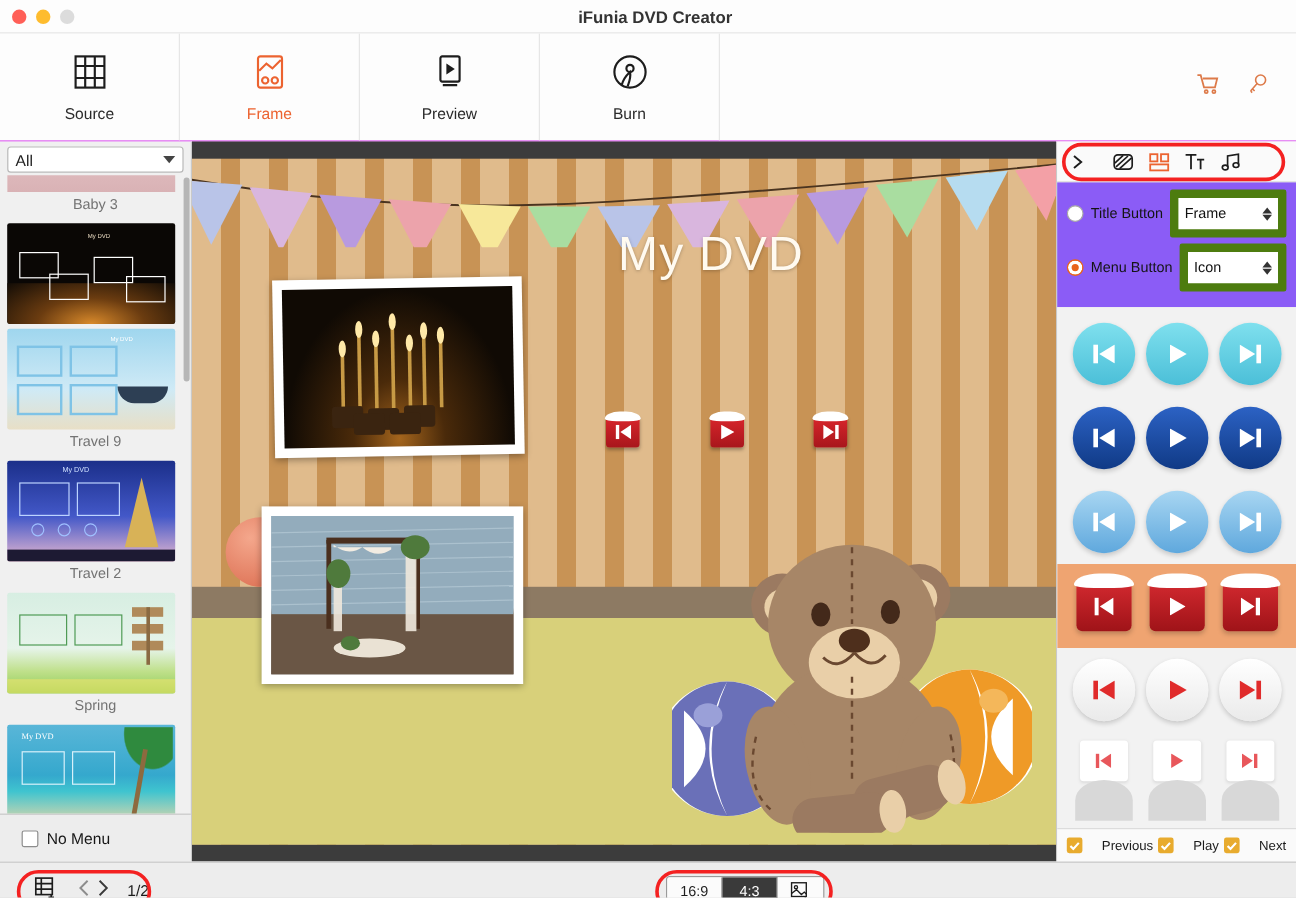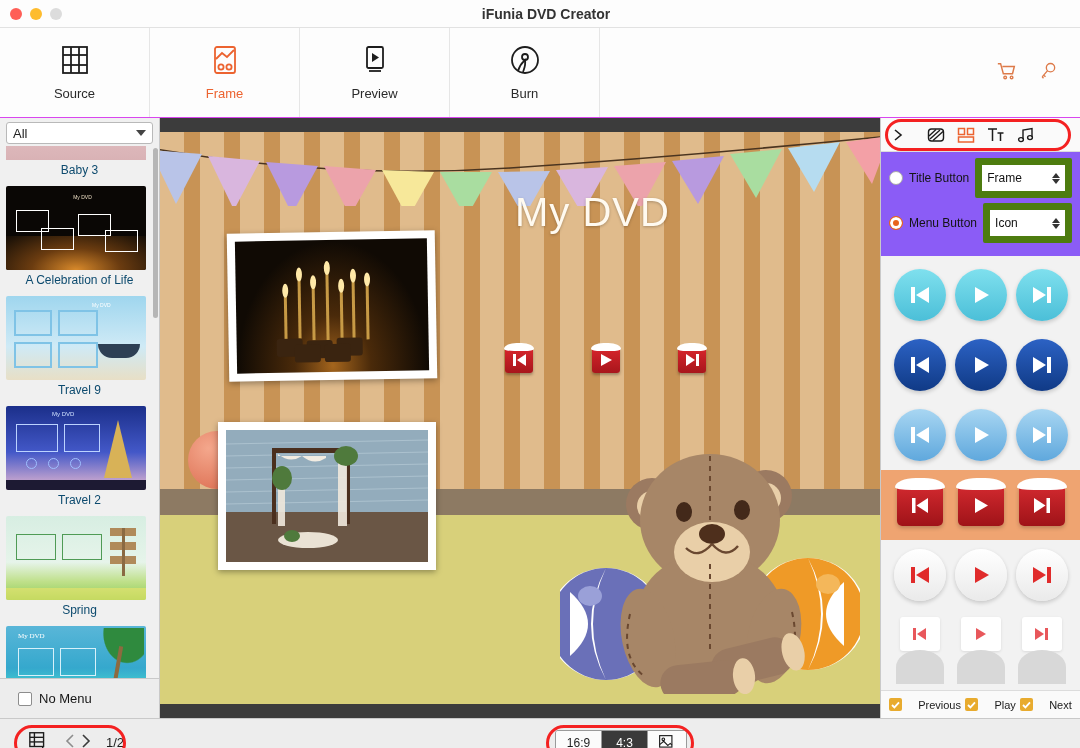--- a/index.html
+++ b/index.html
@@ -60,21 +60,21 @@
     background: #fff; border: 1px solid #b9b9b9; border-radius: 3px;
     display: flex; align-items: center; justify-content: space-between;
     padding: 0 6px; font-size: 13px; color: #222; cursor: pointer;
   }
   .caret { width: 0; height: 0; border-left: 5px solid transparent;
            border-right: 5px solid transparent; border-top: 6px solid #444; }
   .tpl-list { flex: 1; overflow: hidden; padding: 0 6px; position: relative; }
   .tpl { margin-bottom: 4px; }
   .tpl-thumb { width: 140px; height: 84px; border-radius: 2px; overflow: hidden;
                position: relative; background: #ccc; }
-  .tpl-name { text-align: center; font-size: 12px; color: #0c4a6e; padding: 3px 0 5px; }
+  .tpl-name { text-align: center; font-size: 12px; color: #737373; padding: 3px 0 5px; }
   .tpl-partial-top { height: 14px; overflow: hidden; }
 
   .sb-scroll { position: absolute; right: 1px; top: 30px; width: 5px; height: 170px;
                background: #b6b6b6; border-radius: 3px; }
 
   .nomenu-bar { height: 40px; background: #ededed; border-top: 1px solid #c9c9c9;
                 display: flex; align-items: center; gap: 7px; padding-left: 18px; }
   .chk-box { width: 14px; height: 14px; background: #fff; border: 1px solid #8d8d8d; border-radius: 2px; }
   .nomenu-bar .lbl { font-size: 13px; color: #161616; }
 
@@ -293,21 +293,20 @@
 
       <div class="tpl">
         <div class="tpl-thumb" style="background:#0a0705;">
           <div style="position:absolute;left:0;right:0;bottom:0;height:40%;background:radial-gradient(ellipse at 50% 100%,#d98a2b 0%,#6b3c10 45%,#120c06 100%);"></div>
           <div style="position:absolute;left:48%;top:10%;font-size:5px;color:#e8d9c0;">My DVD</div>
           <div style="position:absolute;left:10px;top:24px;width:33px;height:22px;border:1.5px solid #fff;"></div>
           <div style="position:absolute;left:35px;top:42px;width:33px;height:22px;border:1.5px solid #fff;"></div>
           <div style="position:absolute;left:72px;top:28px;width:33px;height:22px;border:1.5px solid #fff;"></div>
           <div style="position:absolute;left:99px;top:44px;width:33px;height:22px;border:1.5px solid #fff;"></div>
         </div>
-        <div class="tpl-name">A Celebration of Life</div>
       </div>
 
       <div class="tpl">
         <div class="tpl-thumb" style="background:linear-gradient(180deg,#9fd6ee 0%,#cfeaf6 60%,#e8dfc6 100%);">
           <div style="position:absolute;left:86px;top:6px;font-size:5px;color:#fff;">My DVD</div>
           <div style="position:absolute;left:8px;top:14px;width:38px;height:26px;border:2px solid #7fc3e6;"></div>
           <div style="position:absolute;left:52px;top:14px;width:40px;height:26px;border:2px solid #7fc3e6;"></div>
           <div style="position:absolute;left:8px;top:46px;width:38px;height:26px;border:2px solid #7fc3e6;"></div>
           <div style="position:absolute;left:52px;top:46px;width:40px;height:26px;border:2px solid #7fc3e6;"></div>
           <div style="position:absolute;right:6px;top:48px;width:42px;height:14px;border-radius:0 0 14px 14px;background:#2d3f54;"></div>

